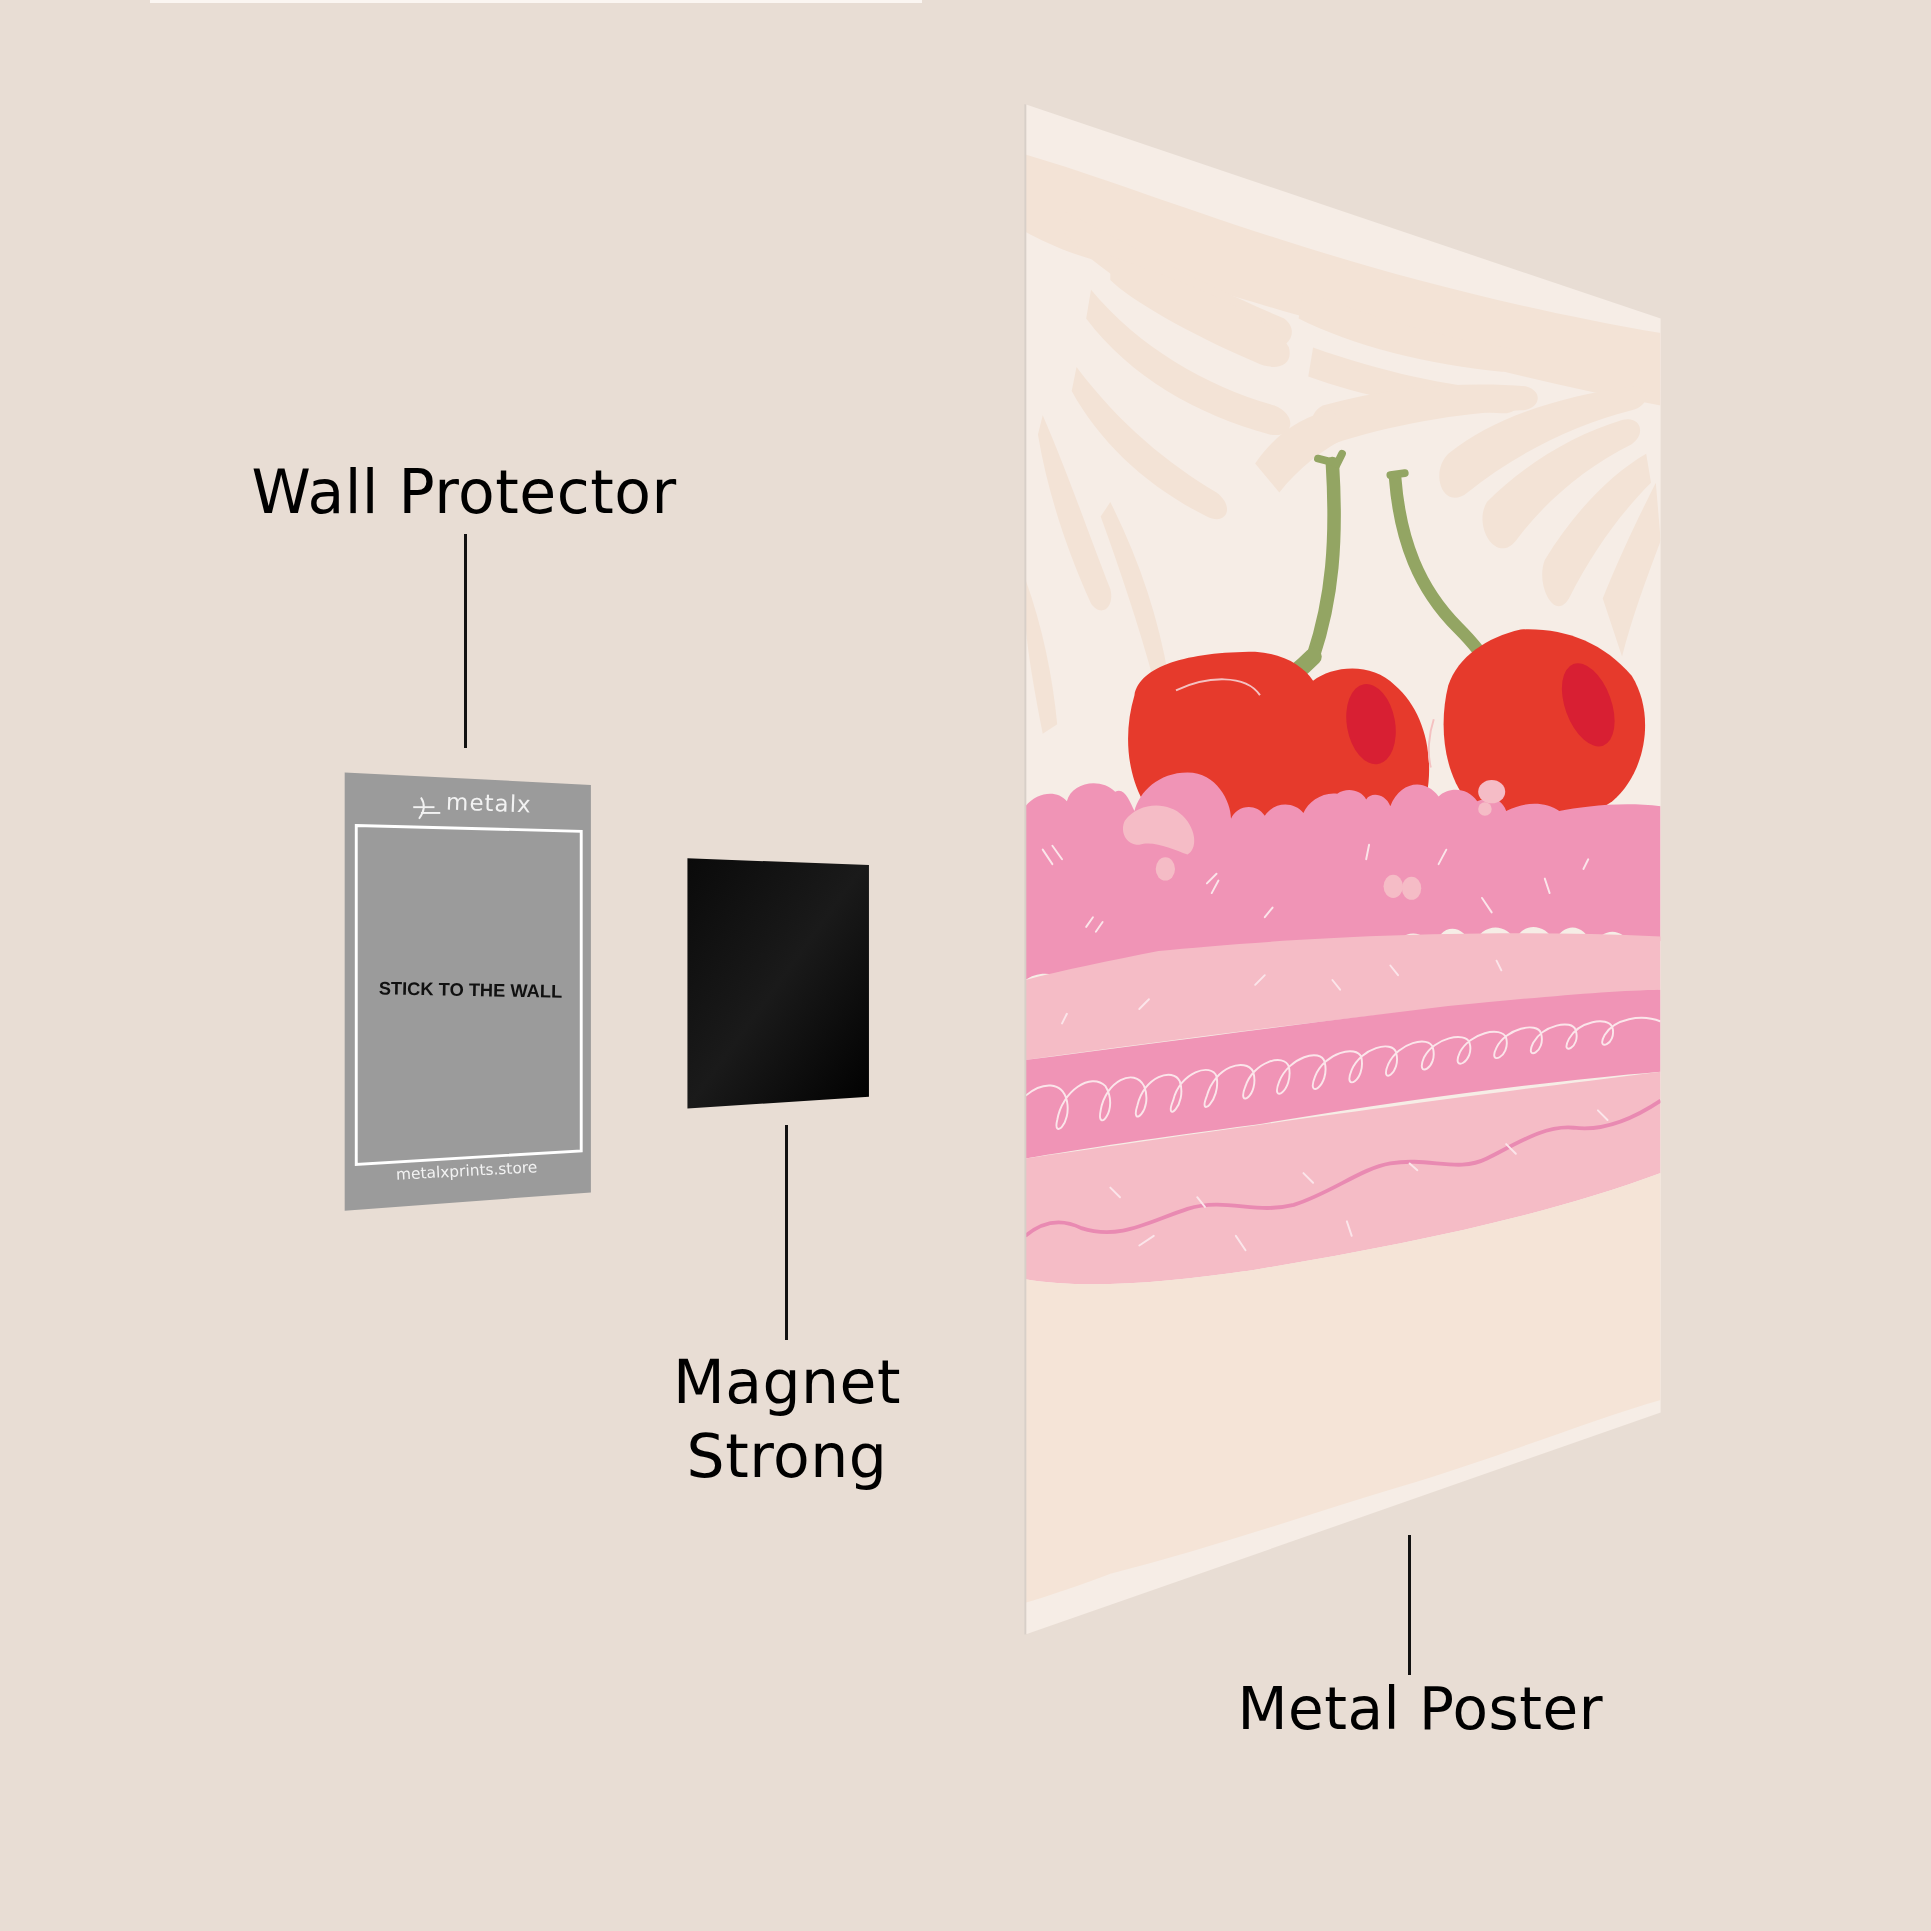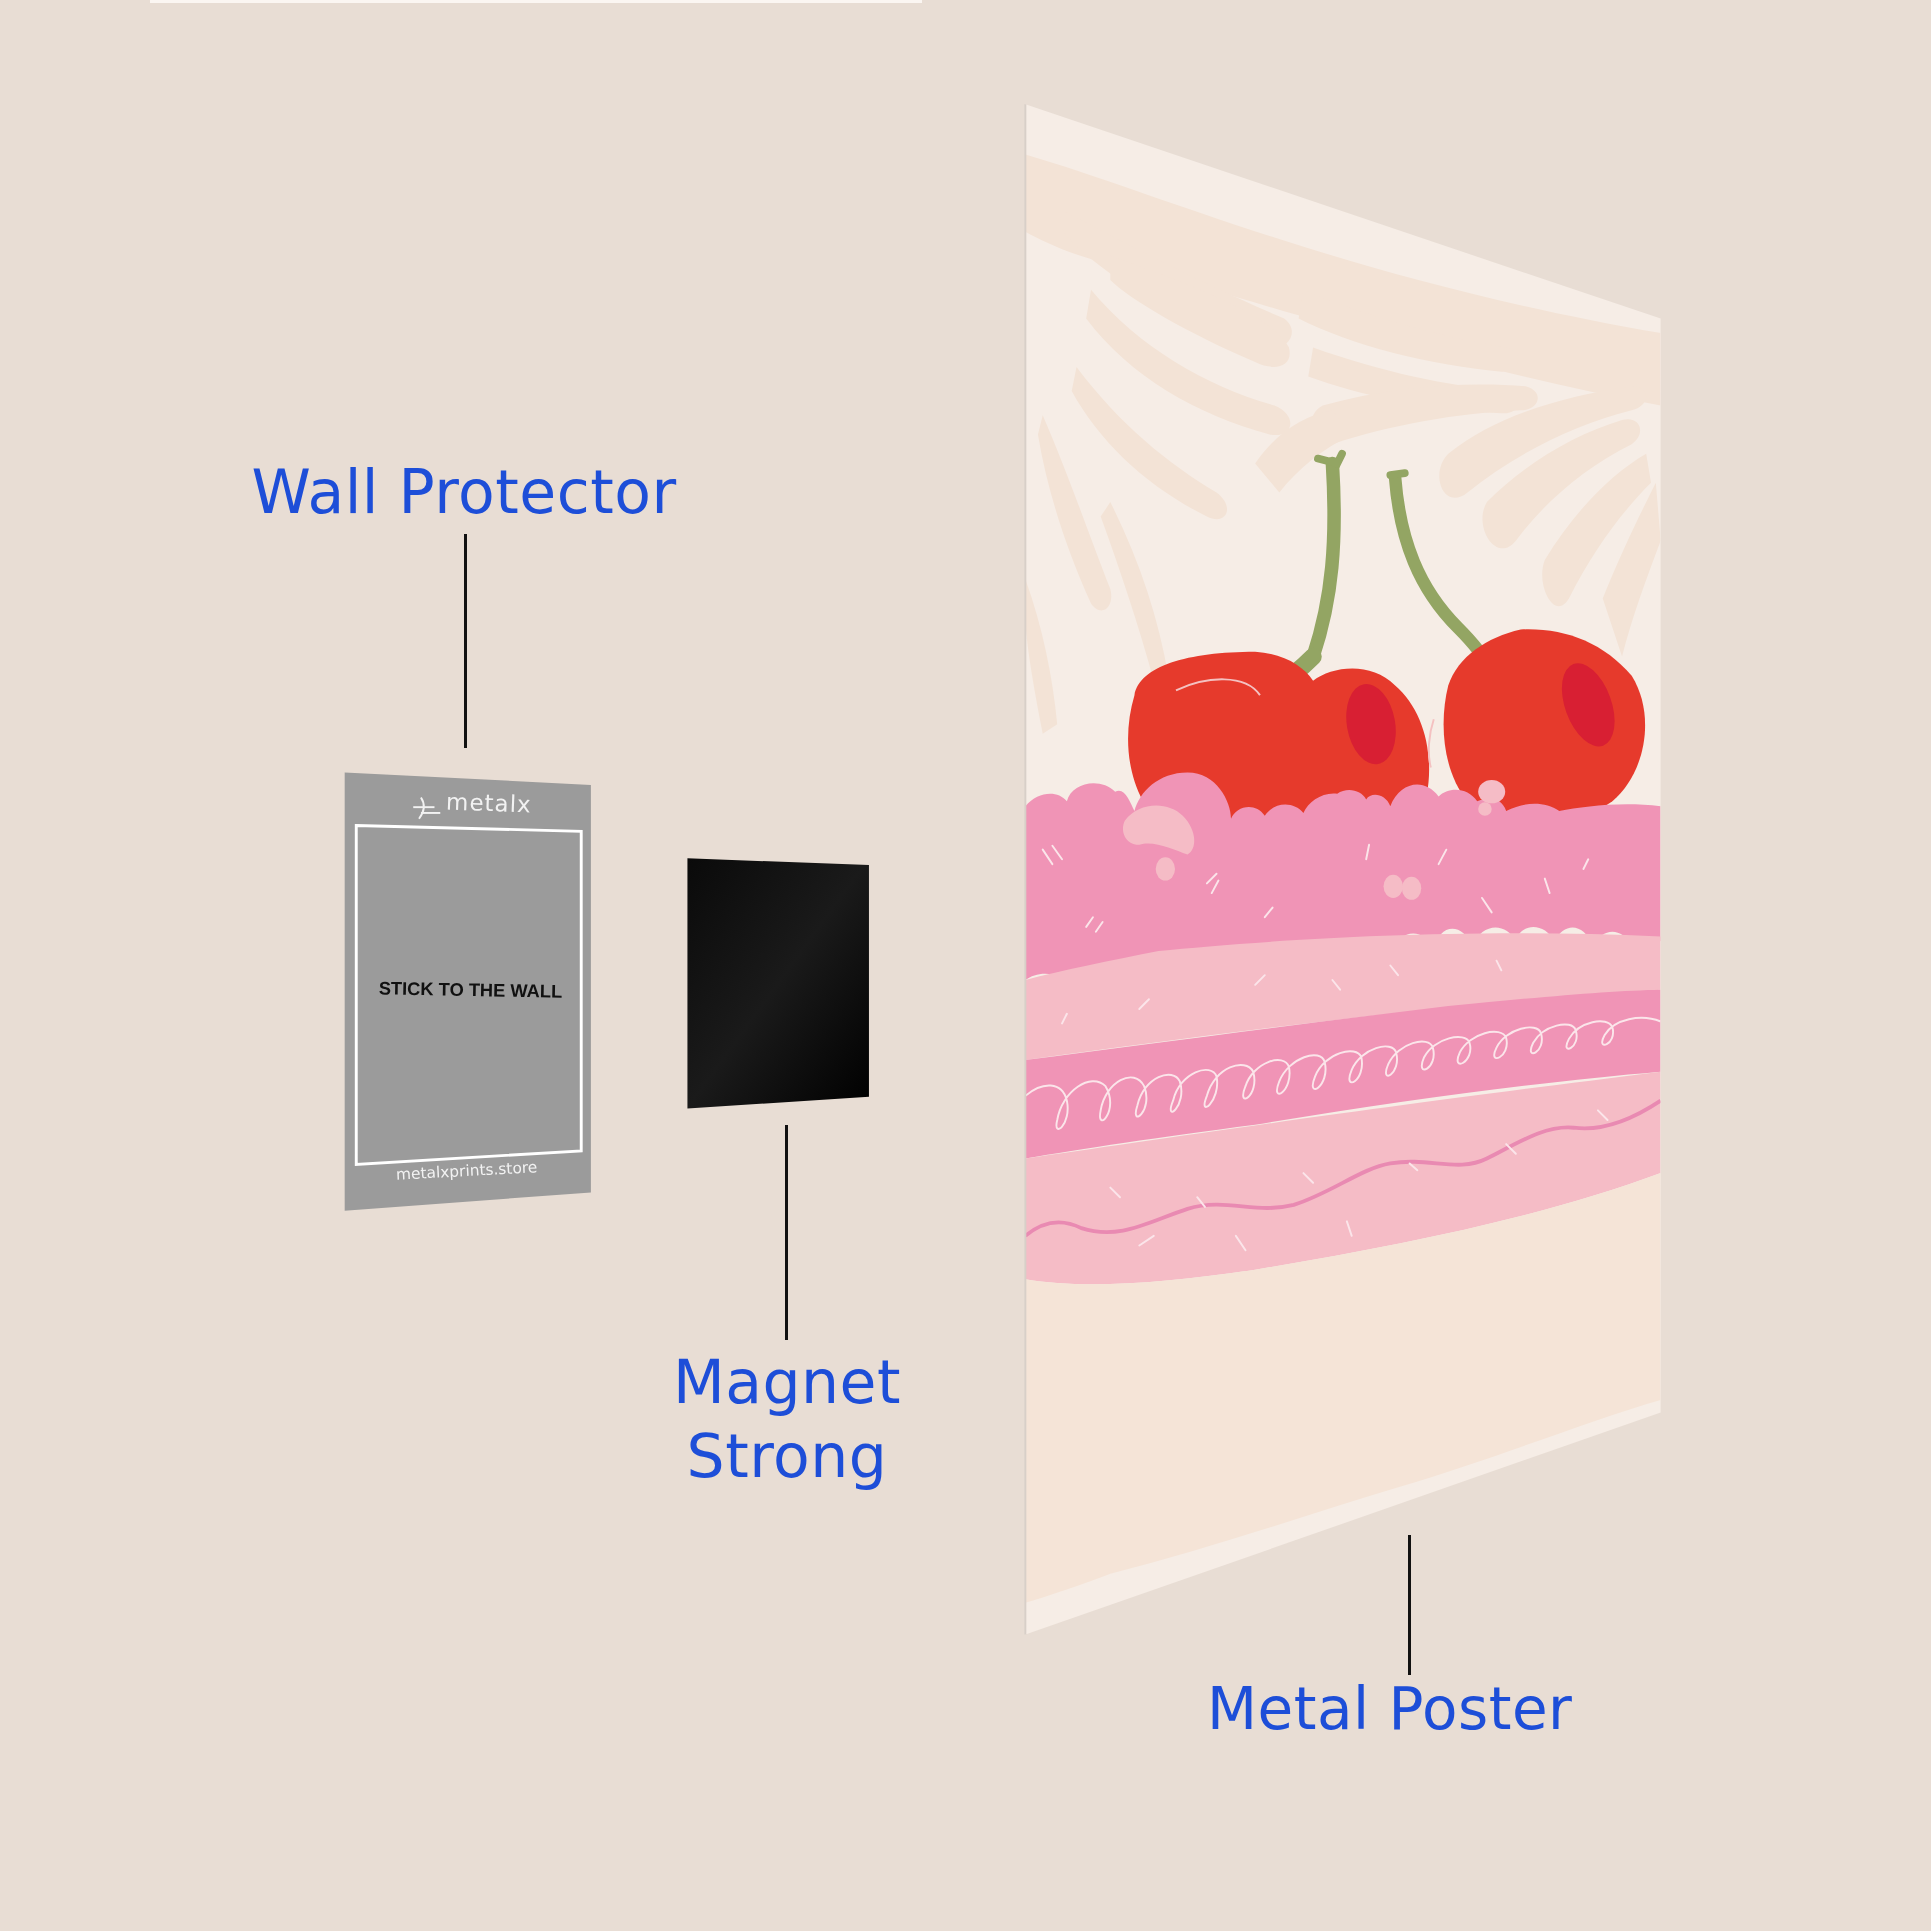--- a/index.html
+++ b/index.html
@@ -8,26 +8,26 @@
       background: #e8ddd4;
       position: relative;
       font-family: "DejaVu Sans", "Liberation Sans", sans-serif;
     }
     .top-strip {
       position: absolute; left: 150px; top: 0; width: 772px; height: 2.9px;
       background: #fbf6f2;
     }
     .scene { position: absolute; left: 0; top: 0; width: 1931px; height: 1931px; }
     .label {
-      position: absolute; color: #1d4ed8; font-weight: 400;
+      position: absolute; color: #000000; font-weight: 400;
       letter-spacing: 0.5px; white-space: nowrap; line-height: 1;
     }
     .label-wall { left: 247px; top: 462px; width: 434px; text-align: center; font-size: 60px; }
     .label-magnet { left: 594px; top: 1345px; width: 386px; text-align: center; font-size: 60px; line-height: 74px; }
-    .label-poster { left: 1207px; top: 1680px; width: 396px; text-align: left; font-size: 58px; }
+    .label-poster { left: 1207px; top: 1680px; width: 396px; text-align: right; font-size: 58px; }
     .leader { position: absolute; width: 2.9px; background: #111111; }
   </style>
 </head>
 <body>
 
 <div class="top-strip"></div>
 
 <svg class="scene" viewBox="0 0 2000 2000" xmlns="http://www.w3.org/2000/svg">
   <defs>
     <clipPath id="posterClip">

